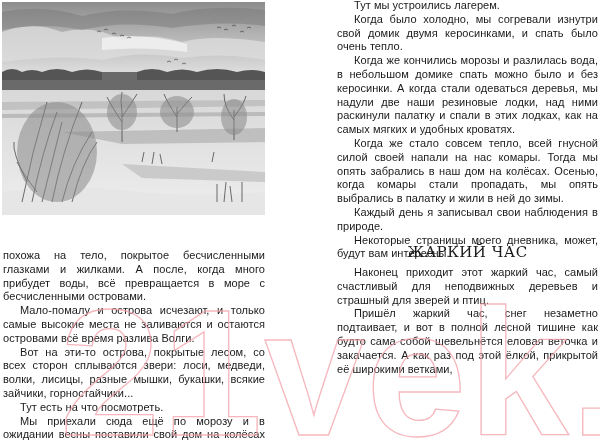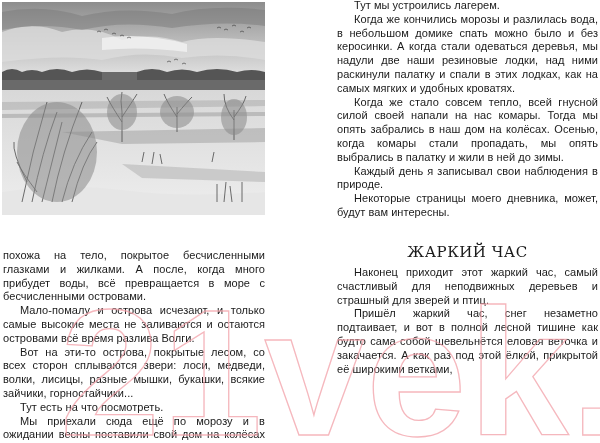--- a/index.html
+++ b/index.html
@@ -99,20 +99,21 @@
     <p>Тут есть на что посмотреть.</p>
     <p>Мы приехали сюда ещё по морозу и в ожидании весны поставили свой дом на колёсах на самое возвышенное место.</p>
   </div>
 
   <div class="pagenum pagenum-left">14</div>
 </div>
 
 <div class="page page-right">
   <div class="col col-right">
     <p>Тут мы устроились лагерем.</p>
+    <p>Когда было холодно, мы согревали изнутри свой домик двумя керосинками, и спать было очень тепло.</p>
     <p>Когда же кончились морозы и разлилась вода, в небольшом домике спать можно было и без керосинки. А когда стали одеваться деревья, мы надули две наши резиновые лодки, над ними раскинули палатку и спали в этих лодках, как на самых мягких и удобных кроватях.</p>
     <p>Когда же стало совсем тепло, всей гнусной силой своей напали на нас комары. Тогда мы опять забрались в наш дом на колёсах. Осенью, когда комары стали пропадать, мы опять выбрались в палатку и жили в ней до зимы.</p>
     <p>Каждый день я записывал свои наблюдения в природе.</p>
     <p>Некоторые страницы моего дневника, может, будут вам интересны.</p>
   </div>
 
   <div class="heading">ЖАРКИЙ ЧАС</div>
 
   <div class="col col-right2">
     <p>Наконец приходит этот жаркий час, самый счастливый для неподвижных деревьев и страшный для зверей и птиц.</p>

